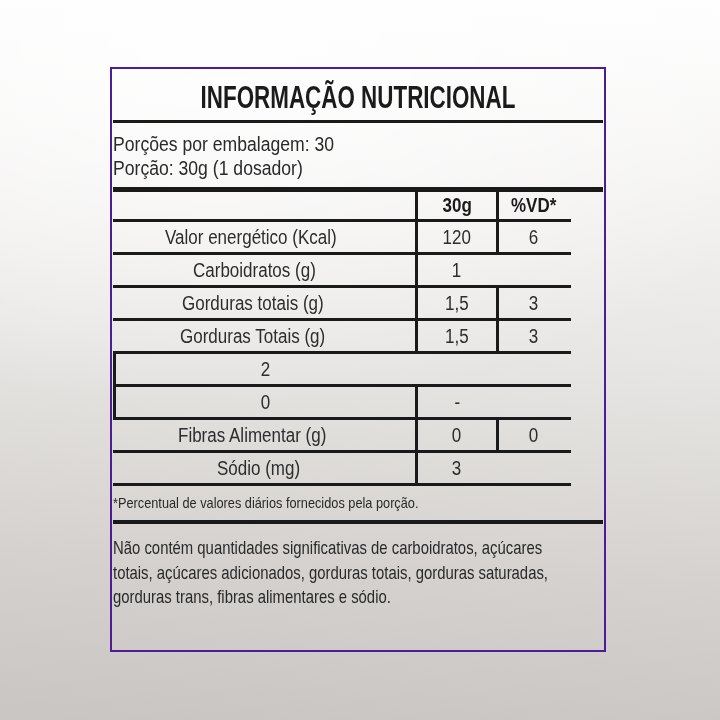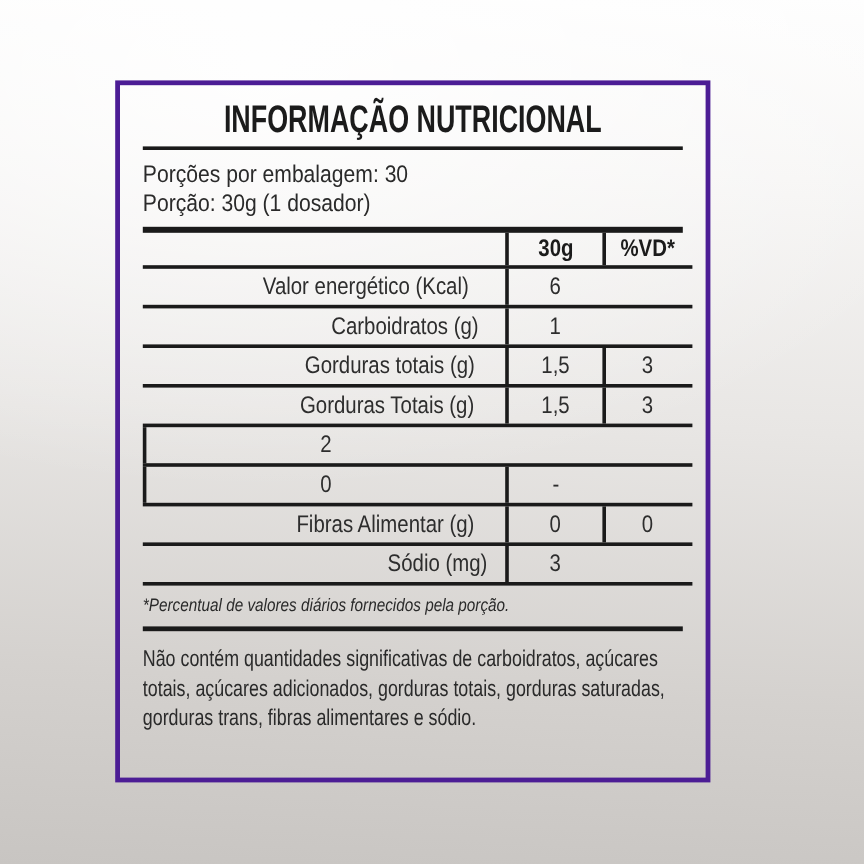--- a/index.html
+++ b/index.html
@@ -12,27 +12,27 @@
     position: relative;
     overflow: hidden;
     font-family: "Liberation Sans", "DejaVu Sans", sans-serif;
     background:
       radial-gradient(ellipse 900px 500px at 30% 8%, rgba(255,255,255,0.85), rgba(255,255,255,0) 70%),
       linear-gradient(183deg, #fefefe 0%, #f6f5f4 20%, #e8e6e4 48%, #d4d1ce 78%, #c8c5c2 100%);
     color: #242424;
   }
   .label-box {
     position: absolute;
-    left: 96px;
+    left: 110px;
     top: 67px;
     width: 496px;
     height: 585px;
     box-sizing: border-box;
-    border: 4px solid #4c1d95;
-    padding: 0 19px;
+    border: 2px solid #4c1d95;
+    padding: 0 1px;
   }
   .title {
     margin-top: 13px;
     height: 30px;
     line-height: 30px;
     text-align: center;
     font-size: 32px;
     font-weight: bold;
     letter-spacing: 0px;
     color: #1b1b1b;
@@ -72,36 +72,35 @@
     border-bottom: 3px solid #1a1a1a;
     height: 30px;
   }
   .trow.head { height: 27px; }
   .tcell {
     box-sizing: border-box;
     display: flex;
     align-items: center;
     overflow: visible;
   }
-  .tcell.nutrient { justify-content: flex-end; padding-left: 3px; }
+  .tcell.nutrient { justify-content: center; padding-left: 3px; }
   .tcell.num { justify-content: center; align-items: center; }
   .tcell.vline { border-left: 3px solid #1a1a1a; }
   .tcell span {
     display: inline-block;
     font-size: 20px;
     color: #2d2d2d;
     transform: scaleX(0.85);
     white-space: nowrap;
   }
   .tcell.nutrient span { transform-origin: 0 50%; }
   .trow.head span { font-weight: bold; color: #1b1b1b; }
   .footnote {
     margin-top: 8px;
     height: 18px;
-    font-style: italic;
   }
   .footnote span {
     display: inline-block;
     font-size: 15px;
     color: #2a2a2a;
     transform: scaleX(0.85);
     transform-origin: 0 50%;
     white-space: nowrap;
   }
   .disclaimer {
@@ -142,20 +141,23 @@
       <div class="tcell num vline">
           <span>%VD*</span>
         </div>
     </div>
 
     <div class="trow">
       <div class="tcell nutrient">
           <span>Valor energético (Kcal)</span>
         </div>
       <div class="tcell num vline">
+          <span>120</span>
+        </div>
+      <div class="tcell num vline">
           <span>6</span>
         </div>
     </div>
 
     <div class="trow">
       <div class="tcell nutrient">
           <span>Carboidratos (g)</span>
         </div>
       <div class="tcell num vline">
           <span>1</span>

